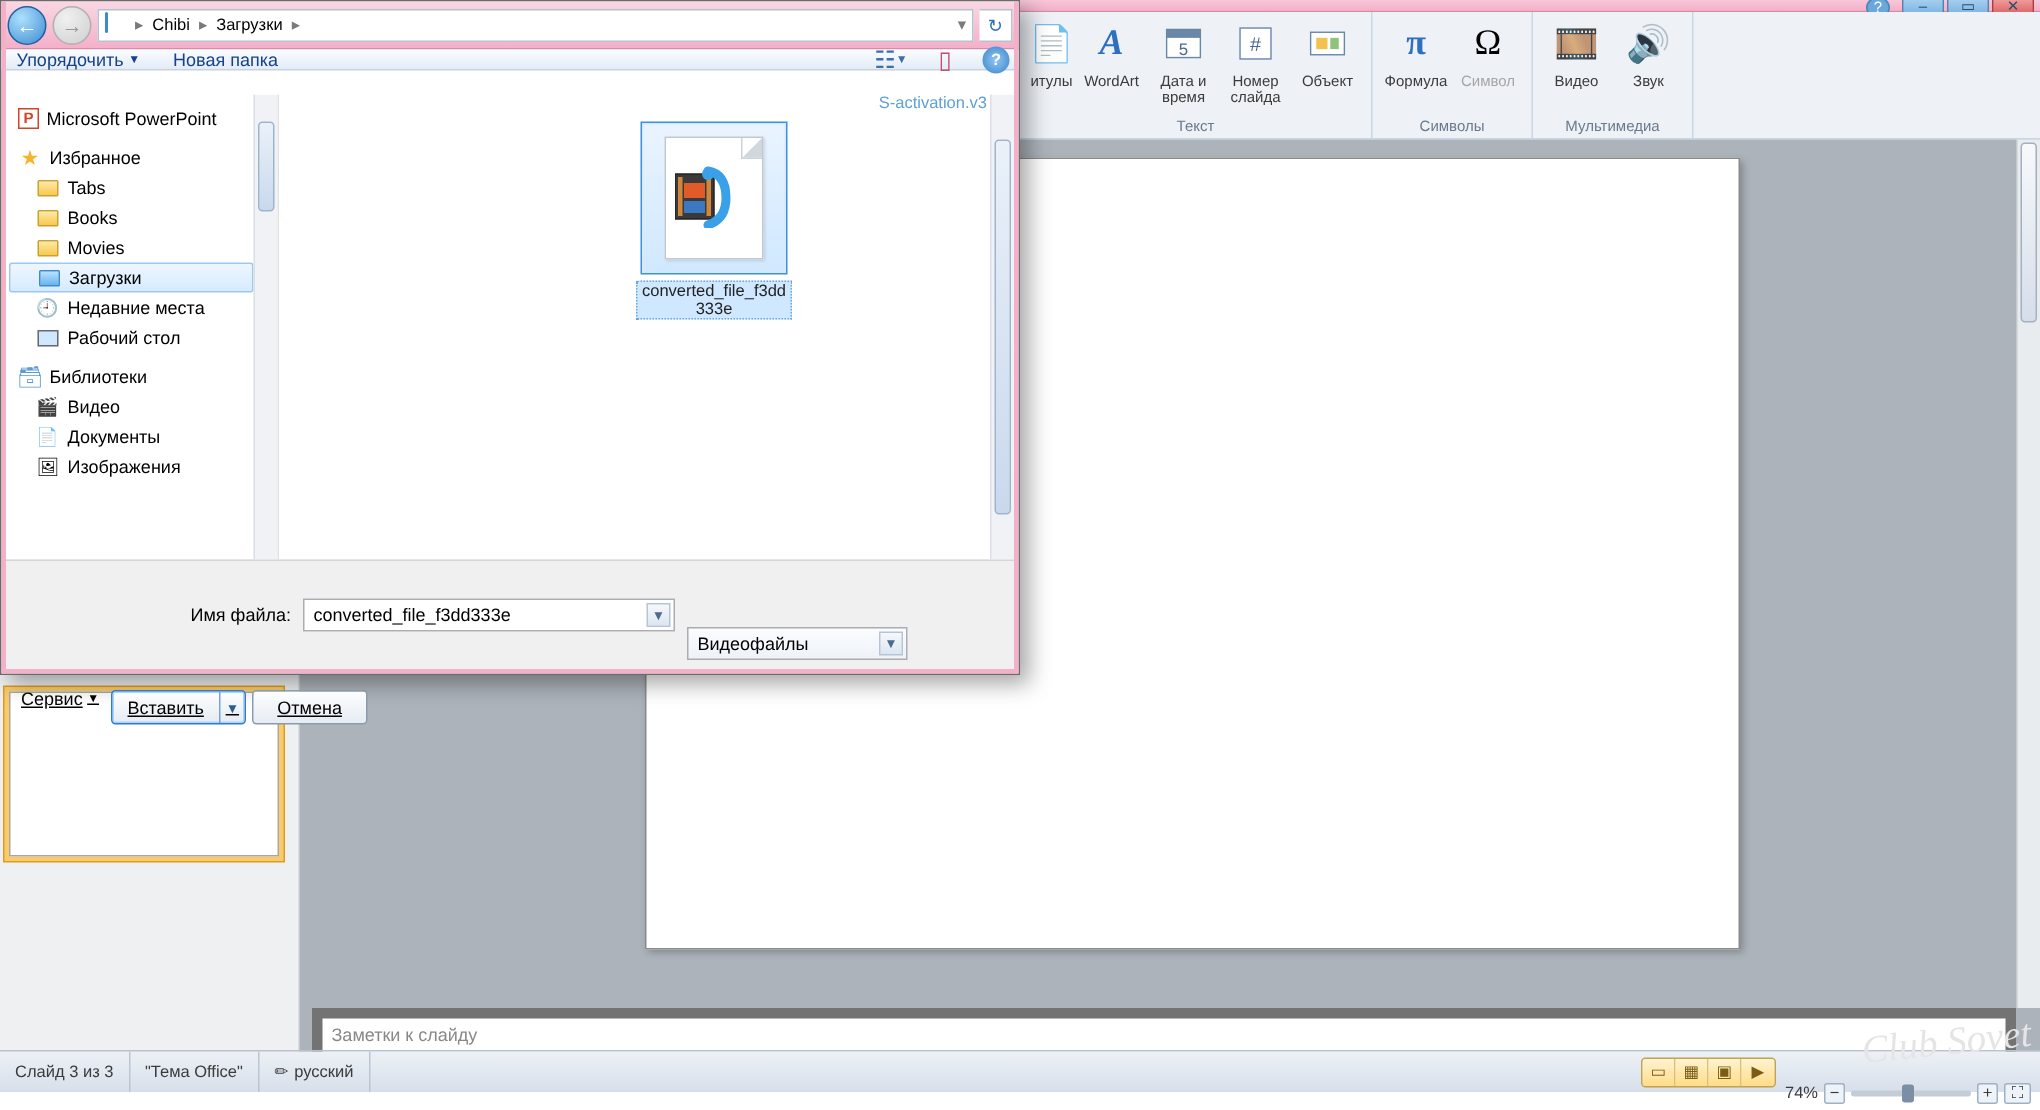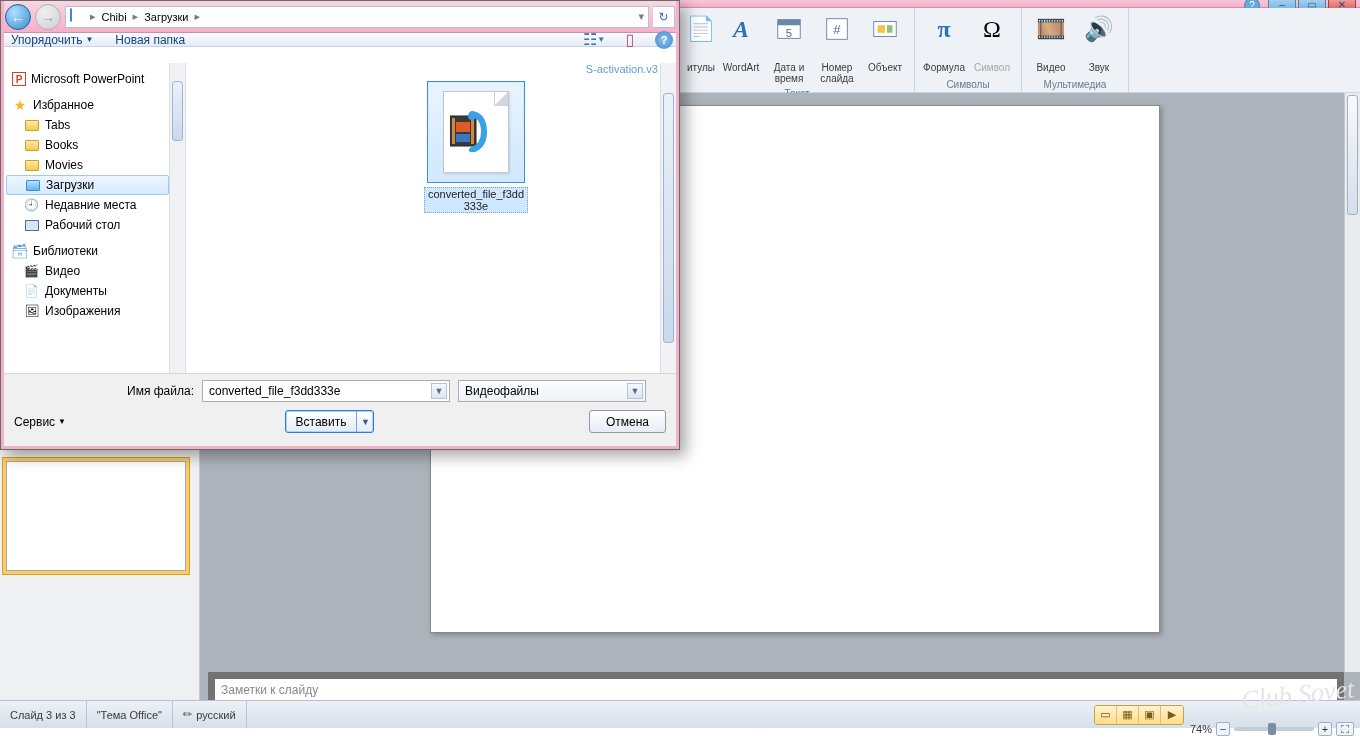--- a/index.html
+++ b/index.html
@@ -11,21 +11,21 @@
 .pp-titlebar .wctl { position:absolute; right:4px; top:-2px; display:flex; gap:2px;}
 .pp-titlebar .wctl span{ width:28px; height:14px; background:linear-gradient(#a9d0f0,#73b0e0); border:1px solid #4c86b6; border-radius:2px; font-size:10px; text-align:center; line-height:12px; color:#2a4d6e;}
 .pp-titlebar .help{ position:absolute; right:100px; top:-2px; width:16px;height:14px;background:#6aa7db;border:1px solid #4c86b6;border-radius:50%; font-size:10px; color:#fff; text-align:center; line-height:13px;}
 
 
 .ribbon { height: 85px; background:#eef2f7; border-bottom:1px solid #c9d6e6; position:relative; padding-left:680px; display:flex; align-items:flex-start; }
 .rgroup { border-right:1px solid #c9d6e6; height:100%; padding:2px 6px 0; text-align:center; display:flex; flex-direction:column; justify-content:space-between;}
 .rgroup .row { display:flex; gap:2px; justify-content:center;}
 .rbtn { display:flex; flex-direction:column; align-items:center; width:46px; padding:2px 0; border:1px solid transparent; border-radius:3px; cursor:default;}
 .rbtn .ic { width:32px; height:32px; display:flex; align-items:center; justify-content:center; font-size:24px;}
-.rbtn .lbl { font-size:10px; color:#3b3b3b; line-height:11px; margin-top:17px; white-space:pre-line;}
+.rbtn .lbl { font-size:10px; color:#3b3b3b; line-height:11px; margin-top:4px; white-space:pre-line;}
 .rgroup .grplbl { font-size:10px; color:#6a7a8c; padding:1px 0 2px;}
 .ic svg{width:30px;height:30px;}
 
 
 .pp-body { position:absolute; top:93px; bottom:24px; left:0; right:0; display:flex;}
 .thumbcol { width:200px; background:#eef0f2; border-right:1px solid #c5c9cd; padding:6px 0 0 6px; }
 .thumb { width:180px; height:110px; background:#fff; border:1px solid #a8a8a8; margin-bottom:8px; box-shadow:0 0 0 3px #f8cc6b, 0 0 0 4px #e09b1f; }
 .thumb.plain{ box-shadow:none; border:1px solid #b0b0b0;}
 .editpane { flex:1; background:#acb3ba; position:relative;}
 .slide { position:absolute; left:230px; top:12px; width:730px; height:528px; background:#fff; border:1px solid #8a8a8a; box-shadow:2px 2px 5px rgba(0,0,0,.25);}
@@ -93,24 +93,24 @@
 .files .ftext{ color:#5c9fd9; position:absolute; right:18px; top:0; font-size:11px;}
 .files .vsb2{position:absolute; right:0; top:0; bottom:0; width:16px; background:#f0f2f5; border-left:1px solid #dbe0e6;}
 .files .vsb2 .bar{position:absolute; left:2px;right:2px; top:30px; bottom:30px; background:linear-gradient(#eaf1f9,#c9d9ec); border:1px solid #9fb5cd; border-radius:3px;}
 
 .dlg-foot{ position:absolute; left:3px; right:3px; bottom:3px; height:73px; background:#f0f0f0; border-top:1px solid #d6d6d6; padding:6px 10px 8px; }
 .frow{ display:flex; align-items:center; gap:8px; margin-bottom:8px;}
 .flabel{ width:180px; text-align:right; font-size:12px;}
 .fcombo{ height:22px; border:1px solid #abadb3; background:#fff; font-size:12px; display:flex; align-items:center; padding:0 4px 0 6px; position:relative;}
 .fcombo .dd{ position:absolute; right:2px; top:2px; width:16px; height:16px; background:linear-gradient(#f5f8fb,#dce6f1); border:1px solid #b6c4d3; display:flex;align-items:center;justify-content:center; font-size:9px; color:#4e6b8b;}
 .fn{ width:248px;}
-.ft{ width:188px; background:linear-gradient(#fbfcfe,#eef3f9);}
-.frow2{ display:flex; justify-content:space-between; align-items:center; gap:4px;}
+.ft{ width:147px; background:linear-gradient(#fbfcfe,#eef3f9);margin-top:38px;}
+.frow2{ display:flex; justify-content:flex-start; align-items:center; gap:4px;text-decoration:underline;}
 .svc{ font-size:12px; display:flex; align-items:center; gap:3px; margin-right:4px;}
-.btn{ height:23px; border:1px solid #8a9bad; background:linear-gradient(#fdfefe,#e6ecf3); font-size:12px; padding:0 16px; border-radius:3px; display:flex; align-items:center;}
+.btn{ height:23px; border:1px solid #8a9bad; background:linear-gradient(#fdfefe,#e6ecf3); font-size:12px; padding:0 16px; border-radius:3px; display:flex; align-items:center;margin-top:12px;}
 .btn.primary{ border:1px solid #2f7bd1; box-shadow:0 0 0 1px #a9d4ff inset; display:flex; padding:0;}
 .btn.primary .main{ padding:0 10px; border-right:1px solid #6fa6e0; height:100%; display:flex; align-items:center;}
 .btn.primary .ddp{ width:16px; display:flex;align-items:center;justify-content:center; font-size:9px; color:#2f5d92;}
 
 .watermark{position:absolute; right:6px; bottom:30px; font-size:26px; color:#e5e5e5; font-family:cursive; transform:rotate(-6deg); pointer-events:none; font-style:italic;}
 </style>
 </head>
 <body>
 
 <div class="pp">

